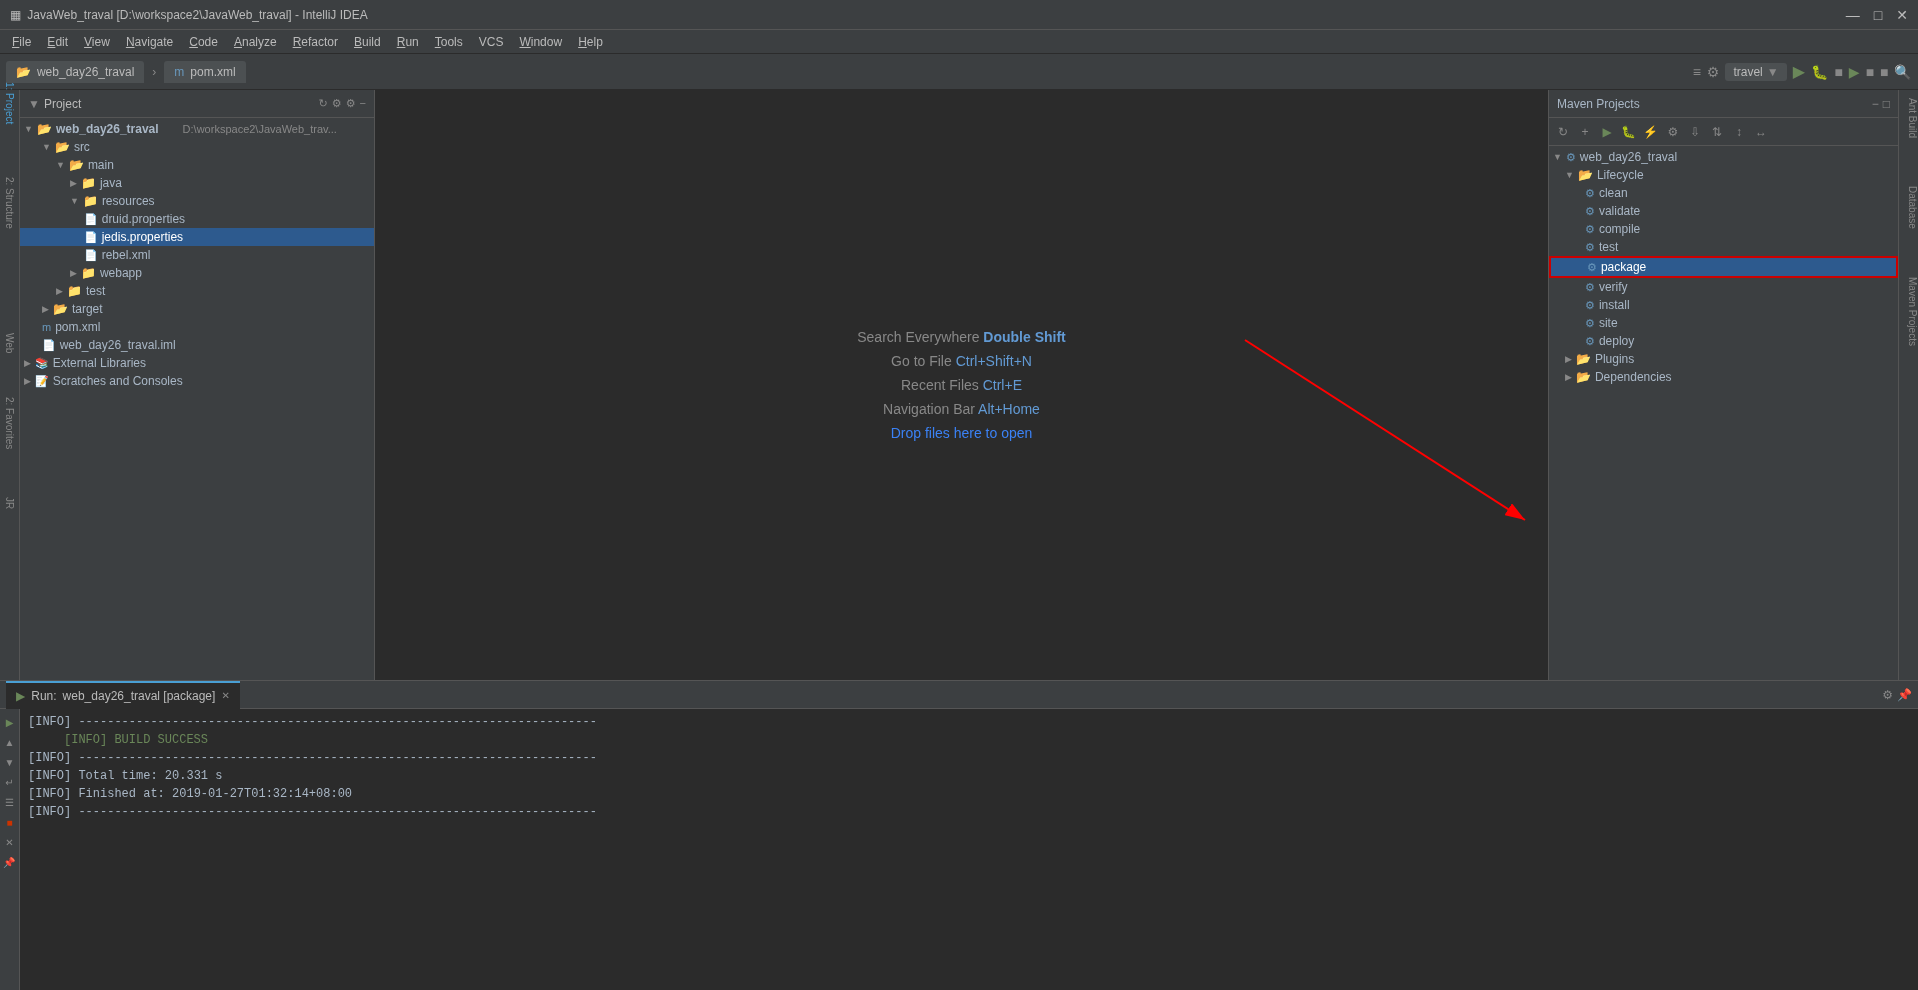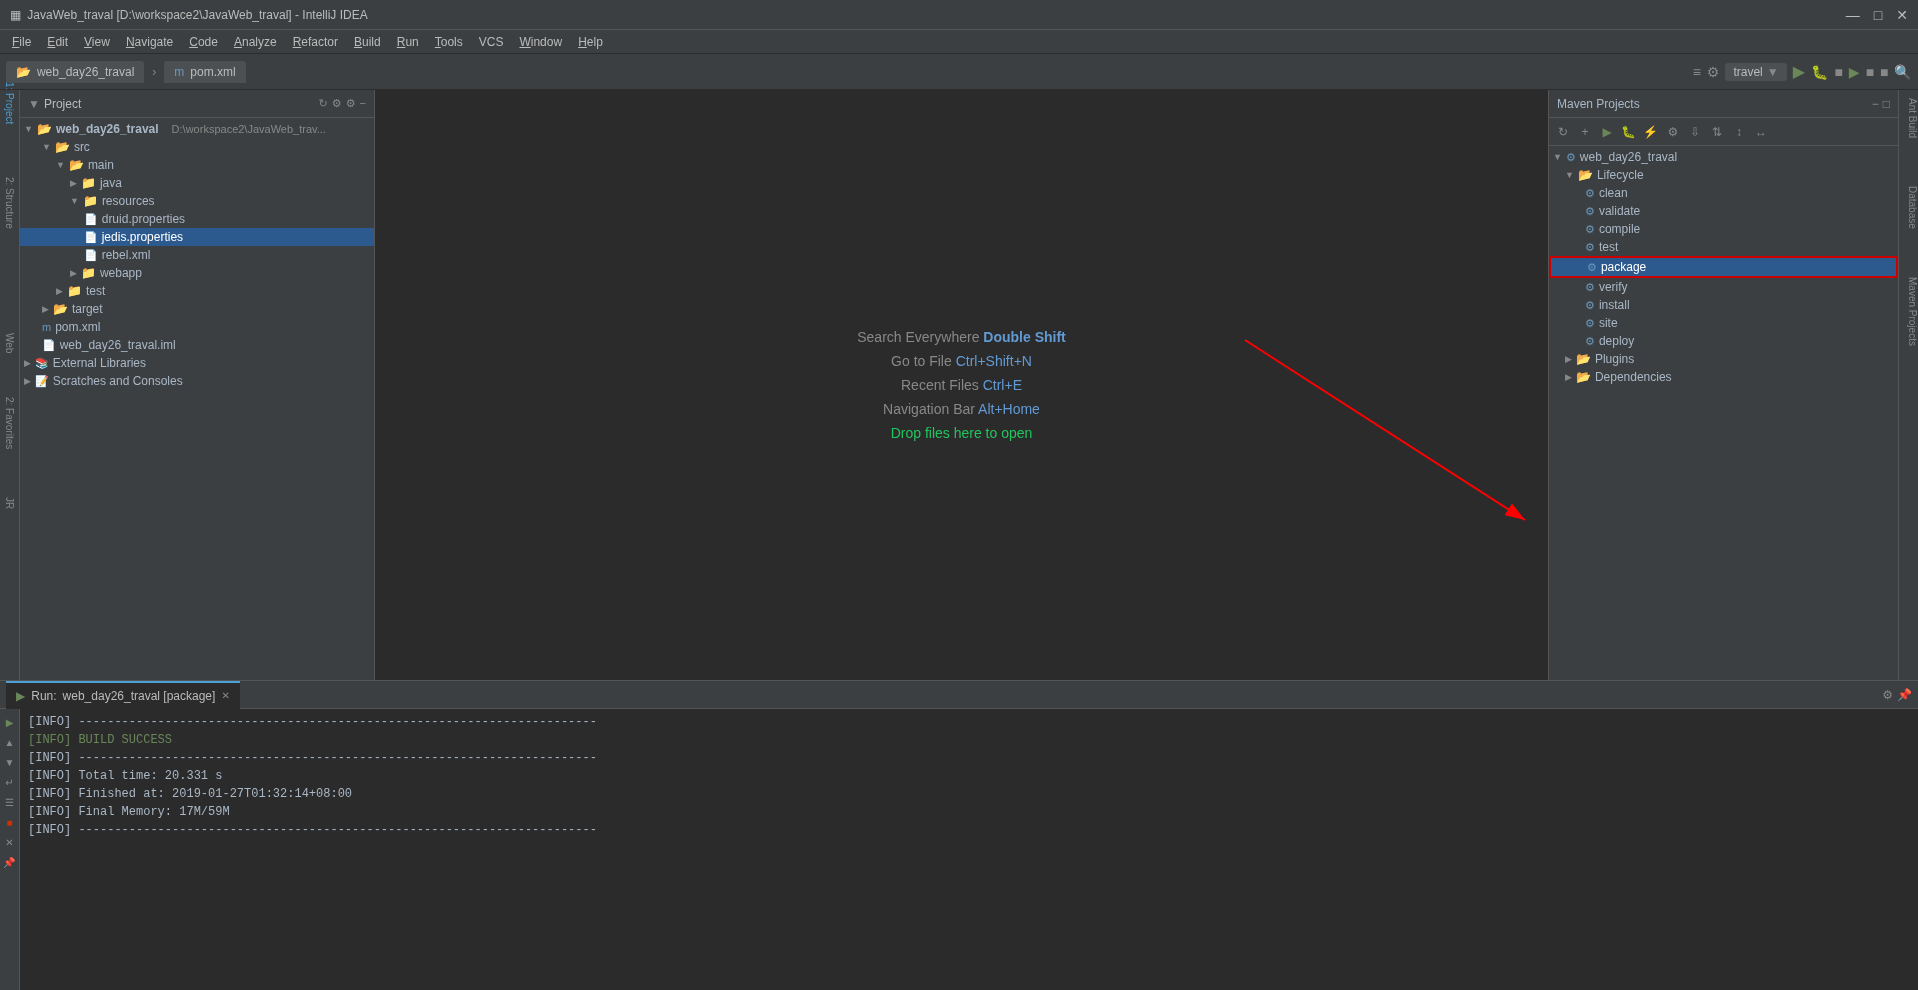--- a/index.html
+++ b/index.html
@@ -72,21 +72,21 @@
     #bottom-tabs { height: 28px; display: flex; align-items: center; background: #3c3f41; border-bottom: 1px solid #555; padding: 0 6px; gap: 6px; }
     #bottom-tabs .btab { padding: 0 10px; height: 28px; line-height: 28px; font-size: 12px; color: #bbb; cursor: pointer; display: flex; align-items: center; gap: 6px; }
     #bottom-tabs .btab.active { background: #2b2b2b; border-top: 2px solid #4a9fd4; }
     #bottom-tabs .btab-close { font-size: 10px; color: #888; cursor: pointer; }
     #bottom-right-icons { margin-left: auto; display: flex; gap: 4px; align-items: center; }
     #bottom-right-icons .bri { font-size: 12px; color: #888; cursor: pointer; }
 
     
     #console-content { flex: 1; overflow: auto; padding: 4px 8px; font-family: 'Consolas', 'Courier New', monospace; font-size: 12px; }
     .console-line { line-height: 18px; color: #a9b7c6; white-space: pre; }
-    .console-success { color: #6a8759; }
+    .console-success { color: #6a8759; margin-left: 36px; }
     .process-done { color: #629ad4; }
 
     
     #bottom-left-panel { display: flex; }
     #console-left-icons { width: 20px; background: #3c3f41; display: flex; flex-direction: column; align-items: center; padding-top: 4px; gap: 2px; border-right: 1px solid #555; }
     #console-left-icons .cli { width: 18px; height: 18px; display: flex; align-items: center; justify-content: center; color: #888; font-size: 10px; cursor: pointer; }
 
     
     .arrow-canvas { position: absolute; top: 0; left: 0; width: 100%; height: 100%; pointer-events: none; }
   </style>
@@ -170,21 +170,21 @@
         <span>⚙</span>
         <span>−</span>
       </div>
     </div>
     <div id="project-tree">
 
       <div class="tree-item">
         <span class="arrow">▼</span>
         <span class="folder-icon">📂</span>
         <span><b>web_day26_traval</b></span>
-        <span style="color:#888; font-size:11px; margin-left:9px;text-align:right;">D:\workspace2\JavaWeb_trav...</span>
+        <span style="color:#888; font-size:11px; margin-left:20px;text-align:right;">D:\workspace2\JavaWeb_trav...</span>
       </div>
 
       <div class="tree-item">
         <span class="indent1"></span>
         <span class="arrow">▼</span>
         <span class="folder-icon">📂</span>
         <span>src</span>
       </div>
 
       <div class="tree-item">
@@ -272,21 +272,21 @@
       </div>
     </div>
   </div>
 
   <div id="editor-area">
     <div id="editor-hints">
       <div class="hint-row"><span style="color:#888;">Search Everywhere </span><span style="color:#629ad4;font-weight:bold;">Double Shift</span></div>
       <div class="hint-row"><span style="color:#888;">Go to File </span><span style="color:#629ad4;">Ctrl+Shift+N</span></div>
       <div class="hint-row"><span style="color:#888;">Recent Files </span><span style="color:#629ad4;">Ctrl+E</span></div>
       <div class="hint-row"><span style="color:#888;">Navigation Bar </span><span style="color:#629ad4;">Alt+Home</span></div>
-      <div class="hint-row"><span style="color:#22c55e;">Drop files here to open</span></div>
+      <div class="hint-row"><span style="color:#3b82f6;">Drop files here to open</span></div>
     </div>
 
     <svg class="arrow-canvas" xmlns="http://www.w3.org/2000/svg">
       <defs>
         <marker id="arrowhead" markerWidth="10" markerHeight="7" refX="10" refY="3.5" orient="auto">
           <polygon points="0 0, 10 3.5, 0 7" fill="red"></polygon>
         </marker>
       </defs>
 
       <line x1="870" y1="250" x2="1150" y2="430" stroke="red" stroke-width="2" marker-end="url(#arrowhead)"></line>
@@ -411,18 +411,17 @@
       <div class="cli">✕</div>
       <div class="cli">📌</div>
     </div>
 
     <div id="console-content">
       <div class="console-line">[INFO] ------------------------------------------------------------------------</div>
       <div class="console-line console-success">[INFO] BUILD SUCCESS</div>
       <div class="console-line">[INFO] ------------------------------------------------------------------------</div>
       <div class="console-line">[INFO] Total time: 20.331 s</div>
       <div class="console-line">[INFO] Finished at: 2019-01-27T01:32:14+08:00</div>
-      <div class="console-line">[INFO] Final Memory: 17M/59M</div>
       <div class="console-line">[INFO] ------------------------------------------------------------------------</div>
       <div class="console-line">&nbsp;</div>
     </div>
   </div>
 </div>
 
 </body></html>

